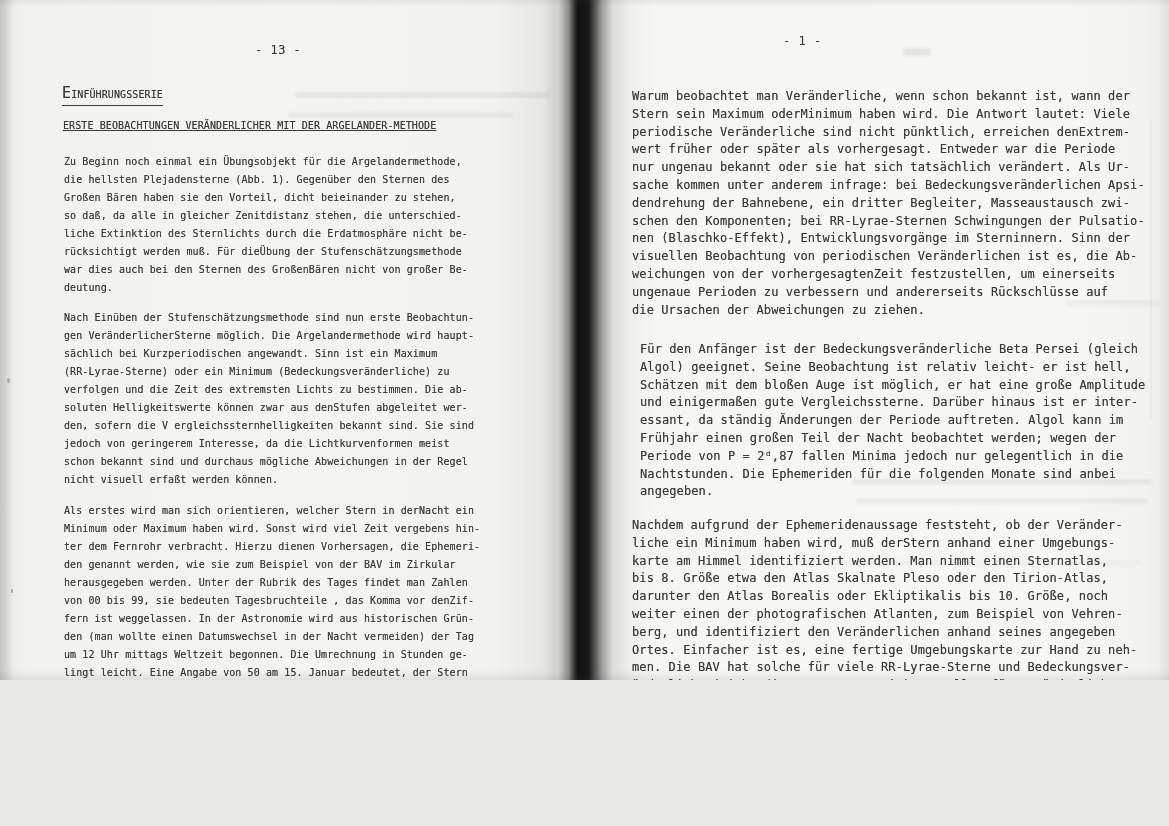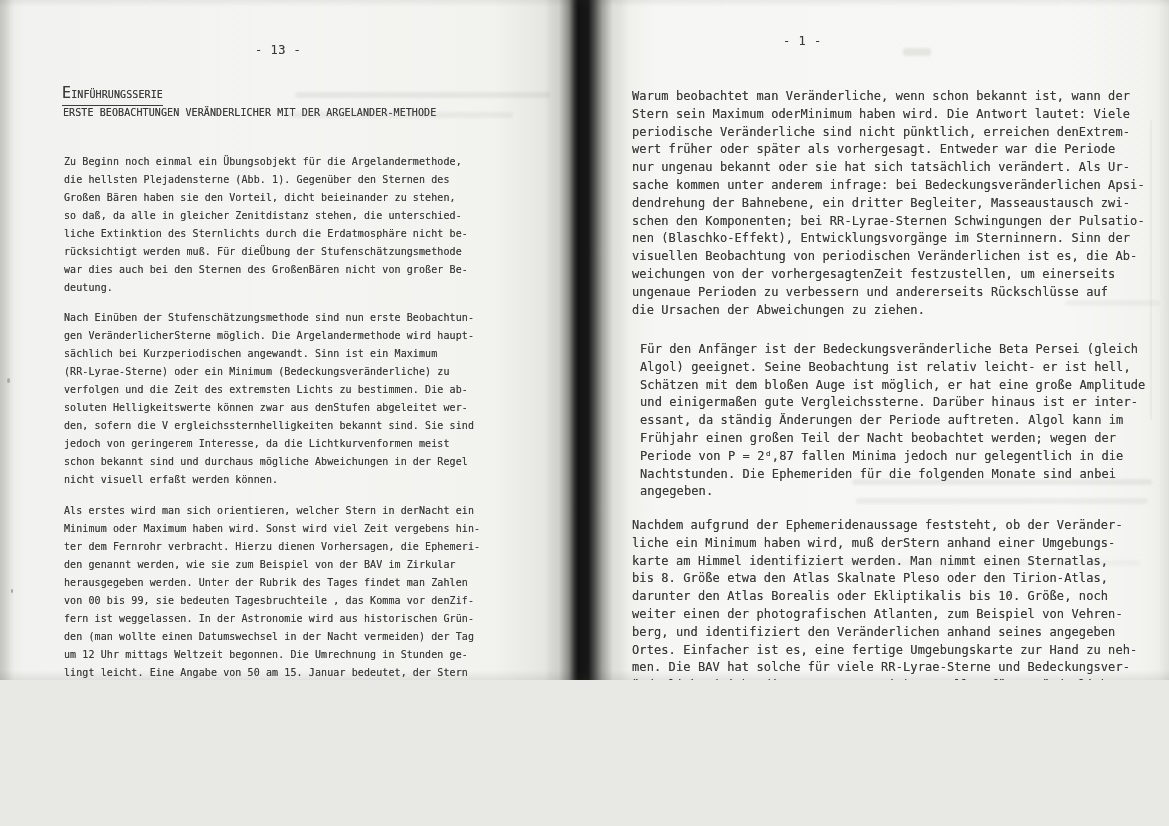--- a/index.html
+++ b/index.html
@@ -46,21 +46,21 @@
   }
   
   .page-left .txt{font-size:10px;line-height:18px;letter-spacing:.1px;}
   .page-left .pagenum{top:41px;left:255px;font-size:12px;letter-spacing:.5px;}
   .series{
     top:84px;left:62px;display:inline-block;
     font-size:11.6px;letter-spacing:1.2px;
     border-bottom:1.2px solid #3b3b3b;padding-bottom:1px;
   }
   .series::first-letter{font-size:15px;}
-  .title{top:104px;left:63px;letter-spacing:.4px;}
+  .title{top:117px;left:63px;letter-spacing:.4px;text-decoration:underline;}
   .pl1{top:153px;left:64px;}
   .pl2{top:309px;left:64px;}
   .pl3{top:502px;left:64px;}
   
   .page-right .txt{font-size:12px;line-height:17.8px;letter-spacing:.1px;}
   .page-right .pagenum{top:33px;left:187px;font-size:12px;letter-spacing:.5px;}
   .pr1{top:88px;left:36px;}
   .pr2{top:341px;left:44px;}
   .pr3{top:517px;left:36px;}
   

